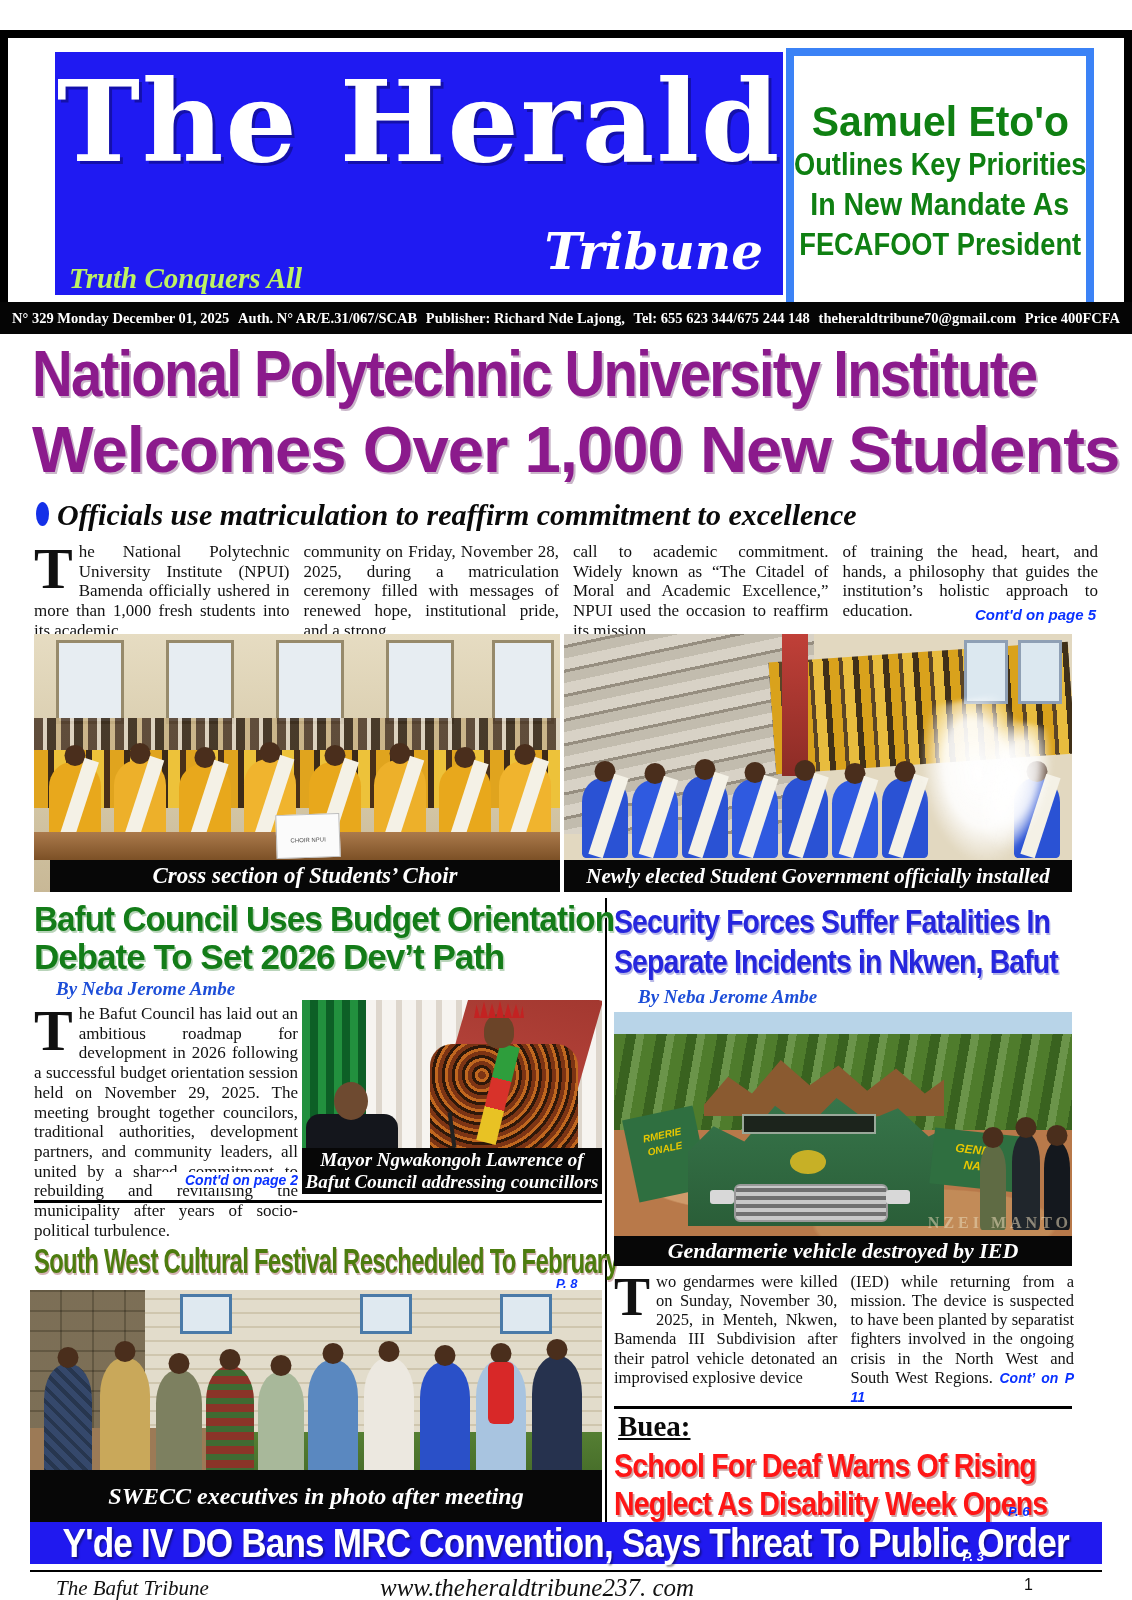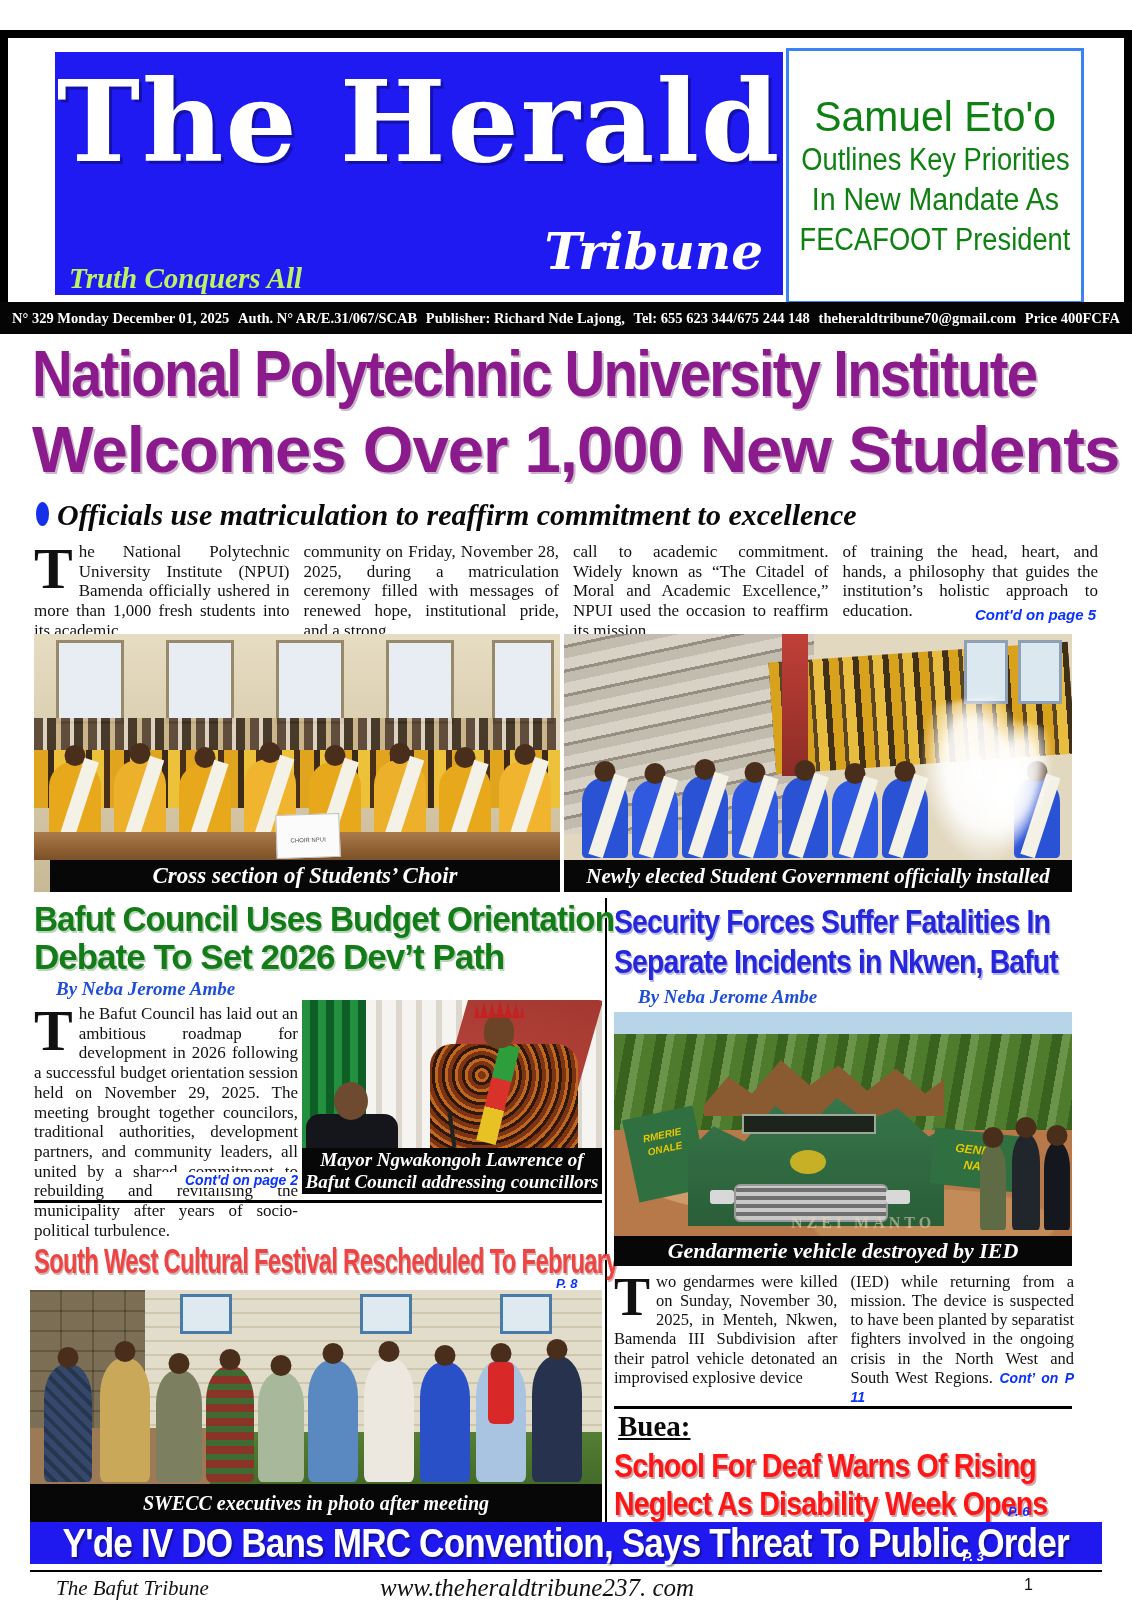--- a/index.html
+++ b/index.html
@@ -36,23 +36,23 @@
 
   <div class="abs" style="left:55px;top:52px;width:728px;height:243px;background:#1f1af2;">
     <div class="abs" style="left:0;top:14px;width:728px;text-align:center;color:#fff;
                 font-family:'DejaVu Serif',serif;font-weight:700;font-size:112px;line-height:1.0;
                 text-shadow:3px 3px 0 rgba(0,0,40,.35);letter-spacing:2px;">The Herald</div>
     <div class="abs" style="right:20px;bottom:18px;color:#fff;font-family:'DejaVu Serif',serif;
                 font-style:italic;font-weight:700;font-size:50px;line-height:1;">Tribune</div>
     <div class="abs" style="left:14px;bottom:0;color:#bef264;font-style:italic;font-weight:700;font-size:29px;">Truth Conquers All</div>
   </div>
 
-  <div class="abs sans" style="left:786px;top:48px;width:292px;height:250px;background:#fff;border:3px solid #3b82f6;
+  <div class="abs sans" style="left:786px;top:48px;width:292px;height:250px;background:#fff;border:8px solid #3b82f6;
               display:flex;flex-direction:column;justify-content:center;align-items:center;text-align:center;
-              color:#0f8012;font-weight:400;">
+              color:#0f8012;font-weight:700;">
     <span class="cond" style="font-size:43px;line-height:48px;transform:scaleX(.95);transform-origin:50% 50%;">Samuel Eto'o</span>
     <span class="cond" style="font-size:31px;line-height:40px;transform:scaleX(.88);transform-origin:50% 50%;">Outlines Key Priorities</span>
     <span class="cond" style="font-size:31px;line-height:40px;transform:scaleX(.92);transform-origin:50% 50%;">In New Mandate As</span>
     <span class="cond" style="font-size:31px;line-height:40px;transform:scaleX(.88);transform-origin:50% 50%;">FECAFOOT President</span>
   </div>
 
   <div class="abs" style="left:0;top:302px;width:1132px;height:32px;background:#050505;color:#fff;
               display:flex;align-items:center;justify-content:space-between;padding:0 12px;box-sizing:border-box;
               font-weight:700;font-size:14.5px;font-family:'Liberation Serif',serif;">
     <span>N° 329 Monday December 01, 2025</span>
@@ -166,21 +166,21 @@
     <div class="abs" style="left:148px;bottom:46px;width:4px;height:36px;background:#222;transform:rotate(-8deg);"></div>
     <div class="abs" style="left:4px;bottom:46px;width:92px;height:34px;border-radius:14px 14px 0 0;background:#14161c;"></div>
     <div class="abs" style="left:32px;bottom:74px;width:34px;height:38px;border-radius:50%;background:#6e4a30;"></div>
     <div class="cap" style="height:46px;font-size:19px;line-height:22px;flex-direction:column;">
       <span>Mayor Ngwakongoh Lawrence of</span>
       <span>Bafut Council addressing councillors</span>
     </div>
   </div>
 
   <div class="abs" style="left:34px;top:1200px;width:568px;height:3px;background:#000;"></div>
-  <div class="abs sans" style="left:34px;top:1242px;color:#ef4444;font-weight:700;text-shadow:1.5px 1.5px 0 #d3b2b2;">
+  <div class="abs sans" style="left:34px;top:1242px;color:#4d7c0f;font-weight:700;text-shadow:1.5px 1.5px 0 #d3b2b2;">
     <span class="cond" style="font-size:35px;line-height:38px;letter-spacing:-1px;transform:scaleX(.68);">South West Cultural Festival Rescheduled To February</span>
   </div>
   <div class="abs pageref" style="left:556px;top:1276px;">P. 8</div>
 
   <div class="ph" style="left:30px;top:1290px;width:572px;height:232px;
               background:repeating-linear-gradient(0deg,#e2dccb 0 12px,#cfc6ae 12px 14px);">
     <div class="abs" style="left:0;top:0;width:115px;height:160px;
                 background:repeating-linear-gradient(0deg,#b2a894 0 18px,#8d8572 18px 20px),repeating-linear-gradient(90deg,#b2a894 0 30px,#8d8572 30px 32px);
                 background-blend-mode:multiply;"></div>
     <div class="win" style="left:150px;top:4px;width:46px;height:34px;border-color:#4a7aa8;background:#dfe9f0;"></div>
@@ -192,21 +192,21 @@
     <i class="fig" style="left:70px;bottom:40px;width:50px;height:124px;background:#c9a85a;"></i>
     <i class="fig" style="left:126px;bottom:40px;width:46px;height:112px;background:#7d8060;"></i>
     <i class="fig" style="left:176px;bottom:40px;width:48px;height:116px;background:repeating-linear-gradient(0deg,#8a3428 0 8px,#3f6a32 8px 14px);"></i>
     <i class="fig" style="left:228px;bottom:40px;width:46px;height:110px;background:#a8b89a;"></i>
     <i class="fig" style="left:278px;bottom:40px;width:50px;height:122px;background:#5a88c0;"></i>
     <i class="fig" style="left:334px;bottom:40px;width:50px;height:124px;background:#ece8e0;"></i>
     <i class="fig" style="left:390px;bottom:40px;width:50px;height:120px;background:#2a50c8;"></i>
     <i class="fig" style="left:446px;bottom:40px;width:50px;height:122px;background:#a8c4e0;"></i>
     <i class="fig" style="left:502px;bottom:40px;width:50px;height:126px;background:#26324e;"></i>
     <div class="abs" style="left:458px;bottom:98px;width:26px;height:62px;background:#d82828;border-radius:6px;"></div>
-    <div class="cap" style="height:38px;font-size:20px;margin-top:40px;">
+    <div class="cap" style="height:52px;font-size:24px;margin-top:40px;">
       <span>SWECC executives in photo after meeting</span>
     </div>
   </div>
 
   <div class="abs sans" style="left:614px;top:902px;width:460px;color:#2626dd;font-weight:700;text-shadow:1.5px 1.5px 0 #b8b8e6;">
     <span class="cond" style="font-size:33px;line-height:40px;letter-spacing:-1px;transform:scaleX(.86);">Security Forces Suffer Fatalities In</span><br>
     <span class="cond" style="font-size:33px;line-height:40px;letter-spacing:-1px;transform:scaleX(.86);">Separate Incidents in Nkwen, Bafut</span>
   </div>
   <div class="abs byline" style="left:638px;top:986px;">By Neba Jerome Ambe</div>
 
@@ -225,21 +225,21 @@
     <div class="abs" style="left:176px;bottom:92px;width:36px;height:24px;border-radius:50%;background:#d8b824;opacity:.9;"></div>
     <div class="abs" style="left:120px;bottom:44px;width:150px;height:34px;border-radius:6px;border:2px solid #999;
                 background:repeating-linear-gradient(0deg,#c8c8c8 0 4px,#707070 4px 8px);"></div>
     <div class="abs" style="left:96px;bottom:62px;width:24px;height:14px;background:#d8d8d8;border-radius:3px;"></div>
     <div class="abs" style="left:272px;bottom:62px;width:24px;height:14px;background:#d8d8d8;border-radius:3px;"></div>
     <div class="abs" style="left:318px;bottom:78px;width:88px;height:56px;background:#2f6f40;transform:rotate(6deg);
                 color:#e8c800;font:italic 700 12px/16px 'Liberation Sans',sans-serif;text-align:center;padding-top:10px;box-sizing:border-box;">GENDA<br>NAT</div>
     <i class="fig" style="left:366px;bottom:36px;width:26px;height:86px;background:#5f6b44;"></i>
     <i class="fig" style="left:398px;bottom:36px;width:28px;height:96px;background:#20262c;"></i>
     <i class="fig" style="left:430px;bottom:36px;width:26px;height:88px;background:#14181e;"></i>
-    <div class="abs" style="left:0;right:0;bottom:34px;text-align:center;color:#e8d8b8;opacity:.55;
+    <div class="abs" style="left:0;right:0;bottom:34px;text-align:right;color:#e8d8b8;opacity:.55;
                 font:700 16px 'Liberation Serif',serif;letter-spacing:4px;padding-left:40px;">NZEI MANTO</div>
     <div class="cap" style="height:30px;font-size:22px;">
       <span>Gendarmerie vehicle destroyed by IED</span>
     </div>
   </div>
 
   <div class="abs" style="left:614px;top:1272px;width:460px;display:flex;gap:13px;">
     <div class="bodytxt" style="width:224px;font-size:16.5px;">
       <span class="dropcap" style="font-size:54px;">T</span>
       <span>wo gendarmes were killed on Sunday, November 30, 2025, in Menteh, Nkwen, Bamenda III Subdivision after their patrol vehicle detonated an improvised explosive device</span>

